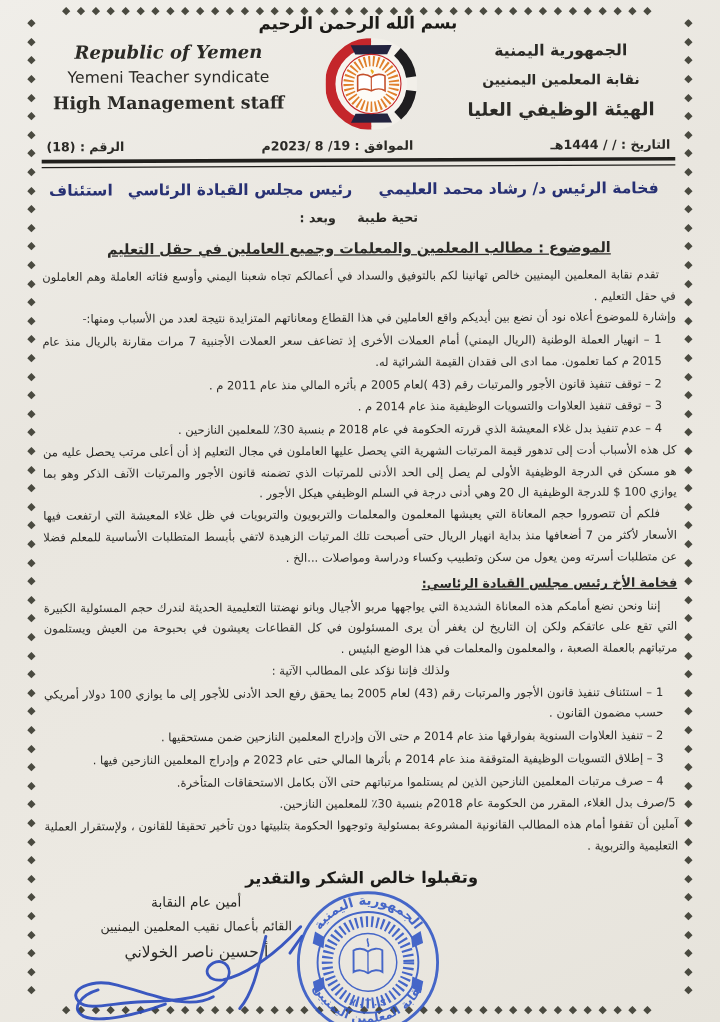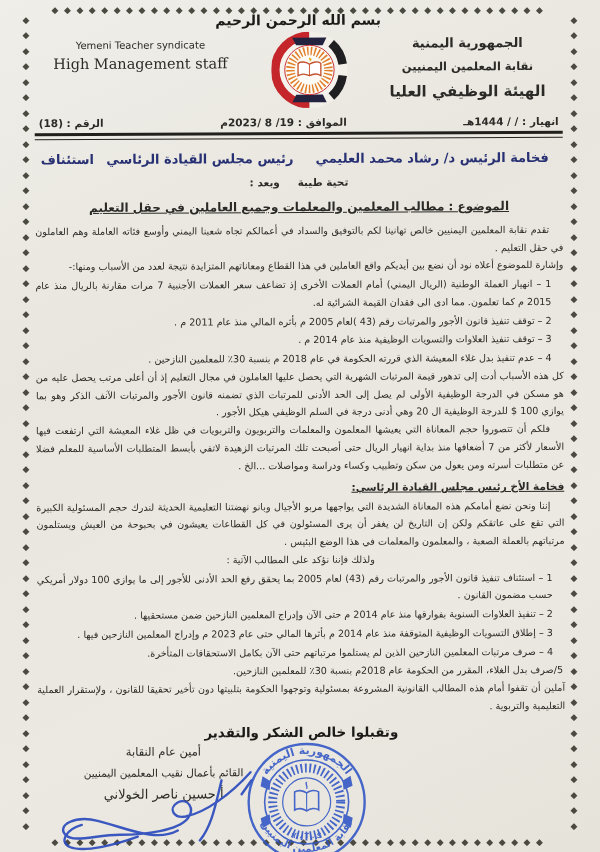--- a/index.html
+++ b/index.html
@@ -19,22 +19,22 @@
 
   .bismillah{text-align:center;font-weight:bold;font-size:14px;color:#1c1b18;margin-top:2px;}
   .hdr{display:flex;justify-content:space-between;align-items:flex-start;margin-top:2px;direction:rtl;}
   .hdr-ar{width:190px;text-align:center;padding-top:6px;}
   .hdr-ar .l1{font-weight:bold;font-size:13px;}
   .hdr-ar .l2{font-weight:bold;font-size:11.5px;margin-top:9px;}
   .hdr-ar .l3{font-weight:bold;font-size:15px;margin-top:9px;}
   .hdr-logo{width:86px;display:flex;justify-content:center;padding-top:2px;}
   .hdr-en{width:212px;text-align:center;direction:ltr;padding-top:4px;}
   .hdr-en .l1{font-family:"DejaVu Serif",serif;font-weight:bold;font-style:italic;font-size:15px;}
-  .hdr-en .l2{font-size:10px;margin-top:5px;}
-  .hdr-en .l3{font-family:"DejaVu Serif",serif;font-weight:normal;font-size:14.5px;margin-top:5px;}
+  .hdr-en .l2{font-size:13px;margin-top:5px;}
+  .hdr-en .l3{font-family:"DejaVu Serif",serif;font-weight:bold;font-size:14.5px;margin-top:5px;}
 
   .dates{display:flex;justify-content:space-between;font-weight:bold;font-size:10.5px;margin-top:8px;padding:0 4px;}
   .rule{margin-top:4px;border-top:3px solid #21201d;border-bottom:1px solid #21201d;height:3px;}
 
   .salute{display:flex;justify-content:space-between;align-items:baseline;color:#283173;font-weight:bold;font-size:13px;margin-top:12px;padding:0 14px 0 6px;}
   .greet{text-align:center;font-weight:bold;font-size:10.5px;margin-top:10px;}
   .subject{text-align:center;font-weight:bold;font-size:12px;text-decoration:underline;margin-top:12px;}
 
   .body-text{font-size:9.6px;line-height:1.85;margin-top:8px;}
   .para{text-align:justify;text-align-last:right;}
@@ -84,27 +84,28 @@
           <circle cx="40" cy="40" r="26" fill="#fdfbf6" stroke="#c4262b" stroke-width="1"></circle>
           <circle cx="40" cy="40" r="20" fill="none" stroke="#e0802c" stroke-width="9" stroke-dasharray="1.6 2.2"></circle>
           <circle cx="40" cy="40" r="13" fill="#fdfbf6"></circle>
           <path d="M40 34 C36 31 31 31 28 33 L28 46 C31 44 36 44 40 46 C44 44 49 44 52 46 L52 33 C49 31 44 31 40 34 Z" fill="#fff" stroke="#c4502b" stroke-width="1.4"></path>
           <path d="M40 34 L40 46" stroke="#c4502b" stroke-width="1"></path>
           <path d="M40 27 C38 29 42 30 40 32 C42 30 44 29 40 27 Z" fill="#e8b020"></path>
         </svg>
       </div>
 
       <div class="hdr-en">
+        <div class="l1">Republic of Yemen</div>
         <div class="l2">Yemeni Teacher syndicate</div>
         <div class="l3">High Management staff</div>
       </div>
     </div>
 
     <div class="dates">
-      <span>انهيار : / /  1444هـ</span>
+      <span>التاريخ : / /  1444هـ</span>
       <span>الموافق  : 19/ 8 /2023م</span>
       <span>الرقم  : (18)</span>
     </div>
 
     <div class="rule"></div>
 
     <div class="salute">
       <span>فخامة الرئيس  د/ رشاد محمد العليمي   رئيس مجلس القيادة الرئاسي</span>
       <span>استئناف</span>
     </div>

